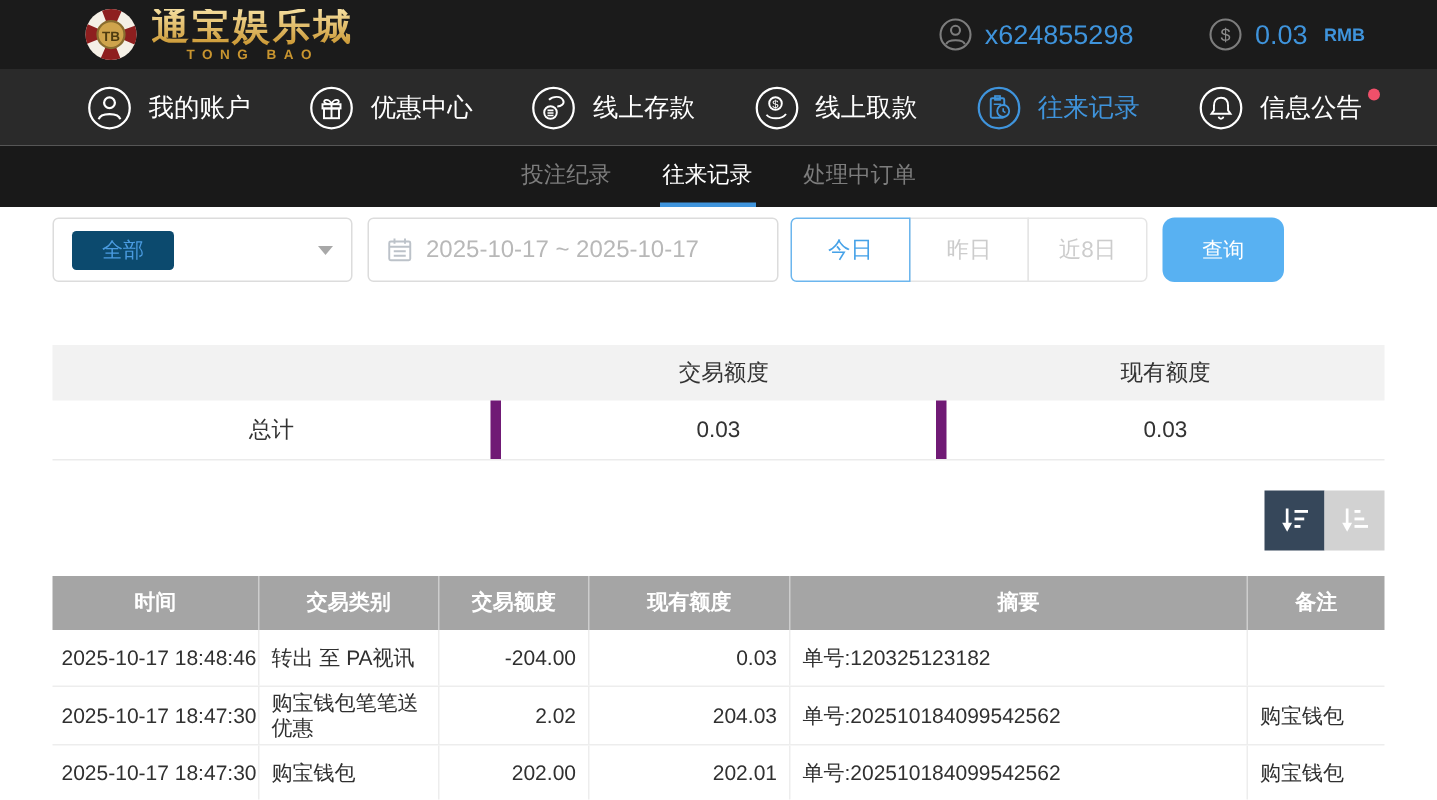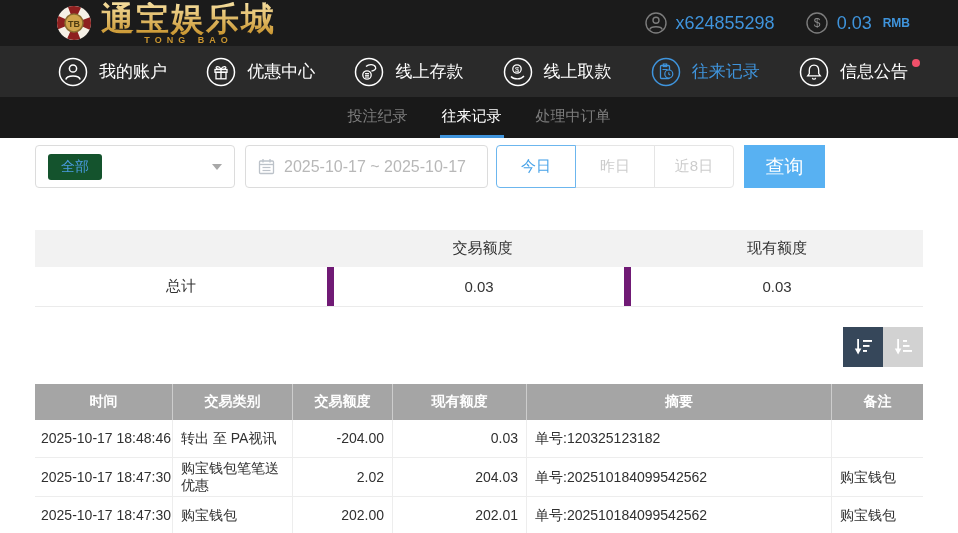--- a/index.html
+++ b/index.html
@@ -4,25 +4,25 @@
 <style>
   * { margin:0; padding:0; box-sizing:border-box; }
   html,body { width:958px; height:533px; overflow:hidden; background:#fff;
     font-family:"Liberation Sans","DejaVu Sans",sans-serif; }
 
   
   .topbar { height:46px; background:#1b1b1b; display:flex; align-items:center;
     padding:0 48px 0 55px; }
   .logo { display:flex; align-items:center; gap:8px; }
   .logo-text { display:flex; flex-direction:column; line-height:1; }
-  .logo-cn { font-size:33px; font-weight:bold; color:#e7bd5e;
+  .logo-cn { font-size:25px; font-weight:bold; color:#e7bd5e;
     background:linear-gradient(#f6dfa0,#c9952f); -webkit-background-clip:text;
     background-clip:text; -webkit-text-fill-color:transparent; letter-spacing:2px; }
   .logo-en { font-size:9px; color:#c9952f; letter-spacing:5px; font-weight:bold; margin-top:1px; text-align:center;}
-  .topbar-right { margin-left:auto; display:flex; align-items:center; gap:31px; }
+  .topbar-right { margin-left:auto; display:flex; align-items:center; gap:50px; }
   .tb-group { display:flex; align-items:center; gap:9px; cursor:pointer; }
   .tb-user-text { color:#3f94dc; font-size:18px; }
   .tb-balance { color:#3f94dc; font-size:18px; }
   .tb-cur { color:#3f94dc; font-size:12px; font-weight:bold; margin-left:2px; }
 
   
   .navbar { height:51px; background:#2a2a2a; display:flex; align-items:center;
     justify-content:space-between; padding:0 50px 0 58px; }
   .nav-item { display:flex; align-items:center; gap:11px; color:#fff;
     font-size:17px; cursor:pointer; position:relative; }
@@ -37,38 +37,38 @@
   .tabbar { height:41px; background:#191919; display:flex; align-items:stretch;
     justify-content:center; gap:30px; }
   .tab { display:flex; align-items:center; font-size:15px; color:#7d7d7d;
     cursor:pointer; border-bottom:3px solid transparent; padding:0 2px; }
   .tab.active { color:#ffffff; border-bottom-color:#3f94dc; }
 
   
   .filter-row { display:flex; align-items:center; margin:7px 35px 0 35px; }
   .select-box { width:200px; height:43px; border:1px solid #dcdcdc; border-radius:4px;
     display:flex; align-items:center; padding:0 12px; cursor:pointer; background:#fff; }
-  .select-chip { background:#14532d; color:#4a9be0; font-size:14px; padding:4px 13px;
+  .select-chip { background:#0c4a6e; color:#4a9be0; font-size:14px; padding:4px 20px;
     border-radius:3px; }
   .select-caret { margin-left:auto; width:0; height:0; border-left:5px solid transparent;
     border-right:5px solid transparent; border-top:6px solid #a8a8a8; }
-  .date-box { width:243px; height:43px; border:1px solid #dcdcdc; border-radius:4px;
+  .date-box { width:274px; height:43px; border:1px solid #dcdcdc; border-radius:4px;
     display:flex; align-items:center; gap:9px; padding:0 12px; margin-left:10px;
     cursor:pointer; background:#fff; }
   .date-text { color:#b8b8b8; font-size:16px; white-space:nowrap; }
   .btn-group { display:flex; margin-left:8px; }
   .qbtn { width:80px; height:43px; background:#fff; border:1px solid #e5e5e5;
     color:#cccccc; font-size:15px; cursor:pointer; margin-left:-1px;
     font-family:inherit; }
   .qbtn:first-child { margin-left:0; border-radius:4px 0 0 4px; }
   .qbtn:last-child { border-radius:0 4px 4px 0; }
   .qbtn.active { border:1px solid #6cb6ee; color:#46a2e8; position:relative; z-index:2;
     border-radius:4px 0 0 4px; }
   .search-btn { width:81px; height:43px; margin-left:10px; background:#58b1f2;
-    border:none; border-radius:0; color:#fff; font-size:19px; cursor:pointer;
+    border:none; border-radius:8px; color:#fff; font-size:14px; cursor:pointer;
     font-family:inherit; }
 
   
   .summary { margin:42px 35px 0 35px; width:888px; }
   .summary-head { display:grid; grid-template-columns:299px 297px 292px;
     background:#f2f2f2; height:37px; }
   .summary-head div { display:flex; align-items:center; justify-content:center;
     font-size:15px; color:#333; }
   .summary-body { display:grid; grid-template-columns:299px 297px 292px; height:40px;
     border-bottom:1px solid #ebebeb; }

